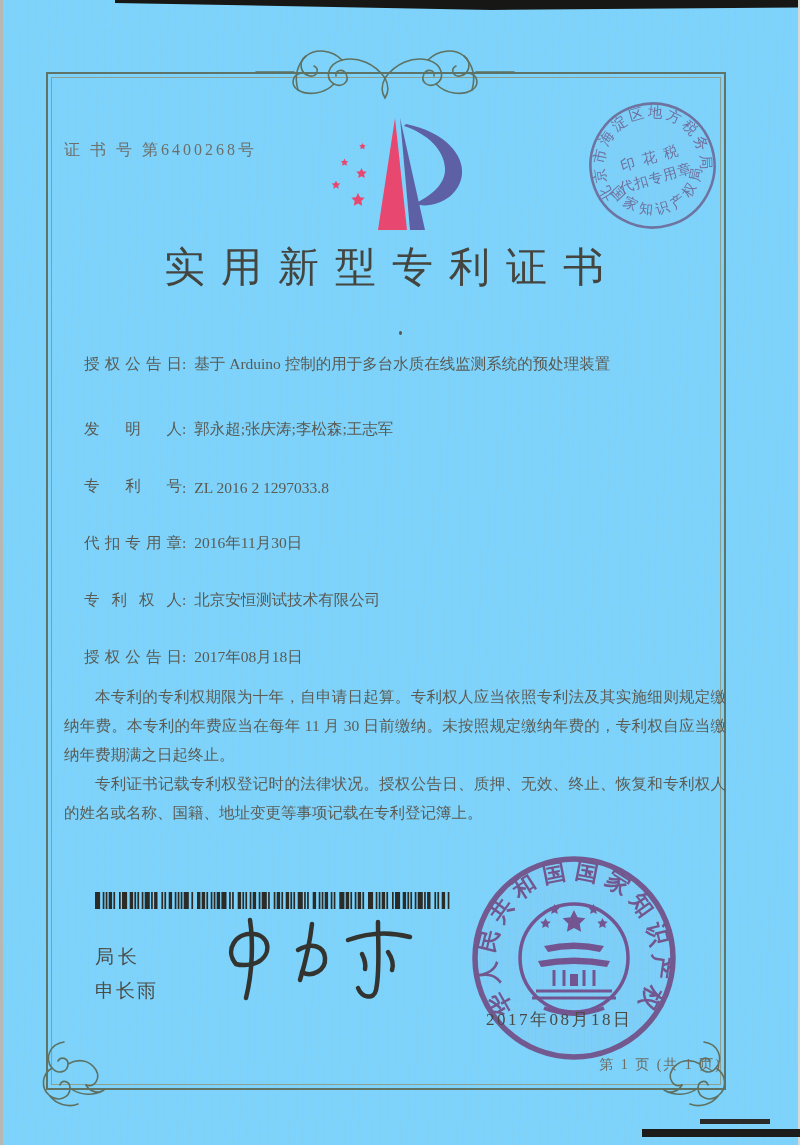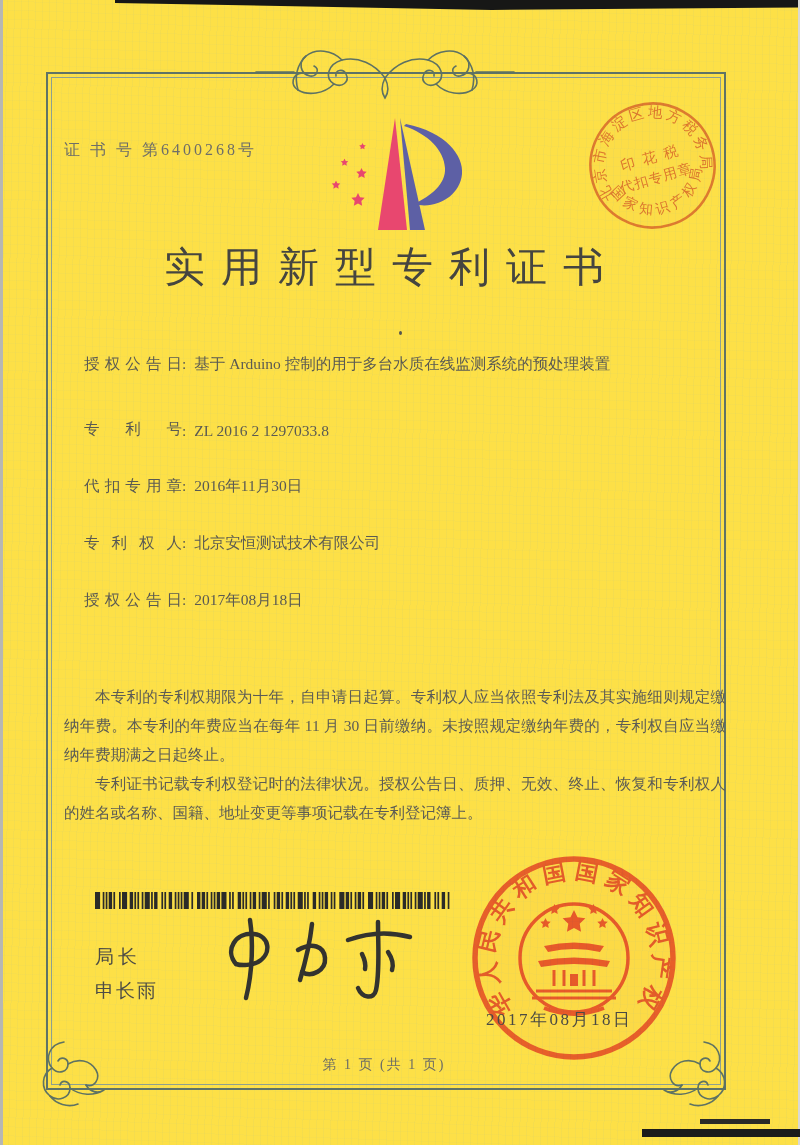--- a/index.html
+++ b/index.html
@@ -1,18 +1,18 @@
 <!DOCTYPE html>
 <html><head>
 <meta charset="utf-8">
 <style>
   html,body{margin:0;padding:0;}
   body{width:800px;height:1145px;font-family:"Liberation Serif","DejaVu Serif",serif;}
   .page{position:relative;width:800px;height:1145px;overflow:hidden;
-        background:#fde047;}
+        background:#7dd3fc;}
   .page::before{content:"";position:absolute;inset:0;pointer-events:none;
         background:
           repeating-linear-gradient(91deg, rgba(150,180,158,0.08) 0 1px, transparent 1px 7px),
           repeating-linear-gradient(2deg, rgba(160,185,160,0.05) 0 1px, transparent 1px 9px);}
   
   .scan-top{position:absolute;left:115px;top:0;width:685px;height:10px;background:#171716;
         clip-path:polygon(0 0,100% 0,100% 75%,55% 100%,0 30%);}
   .scan-left{position:absolute;left:0;top:0;width:3px;height:1145px;background:#b7b7b3;}
   .scan-right{position:absolute;right:0;top:0;width:2px;height:1145px;background:#d9d9d5;}
   .scan-br1{position:absolute;left:642px;top:1129px;width:158px;height:8px;background:#1c1c1b;}
@@ -45,21 +45,21 @@
   .body-text p{margin:0;text-indent:2em;}
   
   .barcode{position:absolute;left:95px;top:892px;width:358px;height:17px;}
   .sig-title{position:absolute;left:95px;top:944px;font-size:19px;letter-spacing:4px;color:#4c4c46;}
   .sig-name{position:absolute;left:95px;top:978px;font-size:19px;letter-spacing:2px;color:#4c4c46;}
   .sig-script{position:absolute;left:212px;top:906px;width:210px;height:100px;}
   .seal{position:absolute;left:458px;top:846px;width:232px;height:232px;
         mix-blend-mode:multiply;opacity:.92;}
   .seal-date{position:absolute;left:486px;top:1008px;font-size:17px;letter-spacing:2.5px;
         color:#4a4a44;z-index:5;}
-  .footer{position:absolute;left:46px;top:1056px;width:676px;text-align:center;
+  .footer{position:absolute;left:46px;top:1056px;width:676px;text-align:right;
         font-size:14px;letter-spacing:2px;color:#6c6c65;}
   .stamp-text{font-family:"Liberation Serif","DejaVu Serif",serif;}
 </style>
 </head>
 <body>
 
 <div class="page">
 
   <div class="scan-top"></div>
   <div class="scan-left"></div>
@@ -138,20 +138,23 @@
     <text class="stamp-text" x="75" y="72" font-size="14" letter-spacing="2" fill="#d9728f" text-anchor="middle">印 花 税</text>
     <text class="stamp-text" x="75" y="92" font-size="13.5" letter-spacing="1" fill="#d9728f" text-anchor="middle">代扣专用章</text>
   </svg>
 
   <div class="title">实用新型专利证书</div>
   <div class="speck"></div>
 
   <div class="fields">
     <div class="frow first">
       <span class="f-label">授权公告日</span><span class="f-colon">:</span><span>基于 Arduino 控制的用于多台水质在线监测系统的预处理装置</span>
+    </div>
+    <div class="frow">
+      <span class="f-label">发明人</span><span class="f-colon">:</span><span>郭永超;张庆涛;李松森;王志军</span>
     </div>
     <div class="frow">
       <span class="f-label">专利号</span><span class="f-colon">:</span><span>ZL 2016 2 1297033.8</span>
     </div>
     <div class="frow">
       <span class="f-label">代扣专用章</span><span class="f-colon">:</span><span>2016年11月30日</span>
     </div>
     <div class="frow">
       <span class="f-label">专利权人</span><span class="f-colon">:</span><span>北京安恒测试技术有限公司</span>
     </div>

